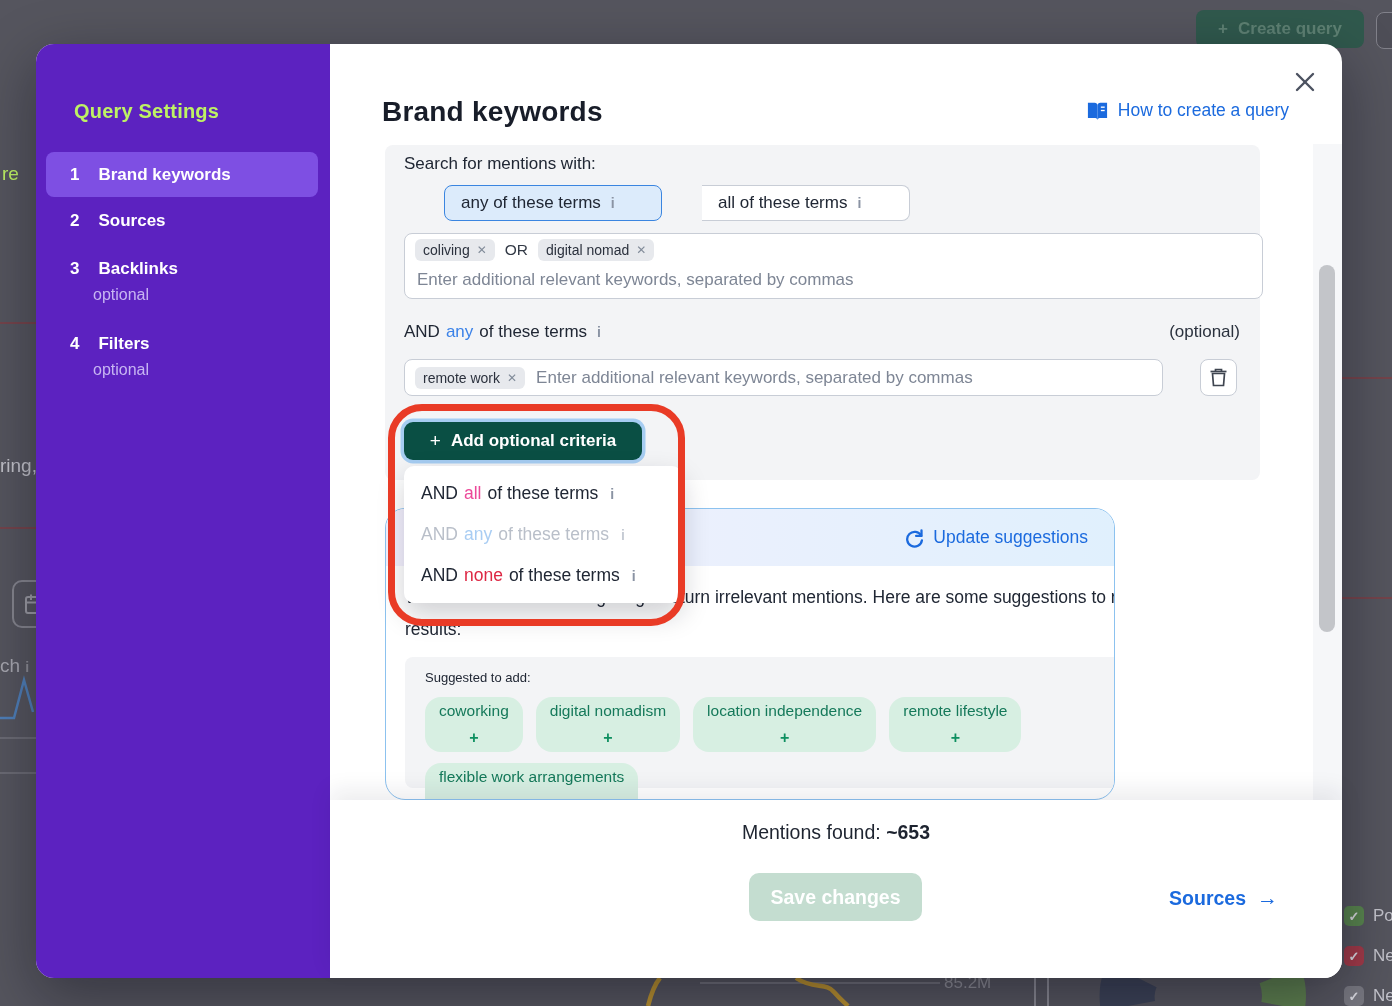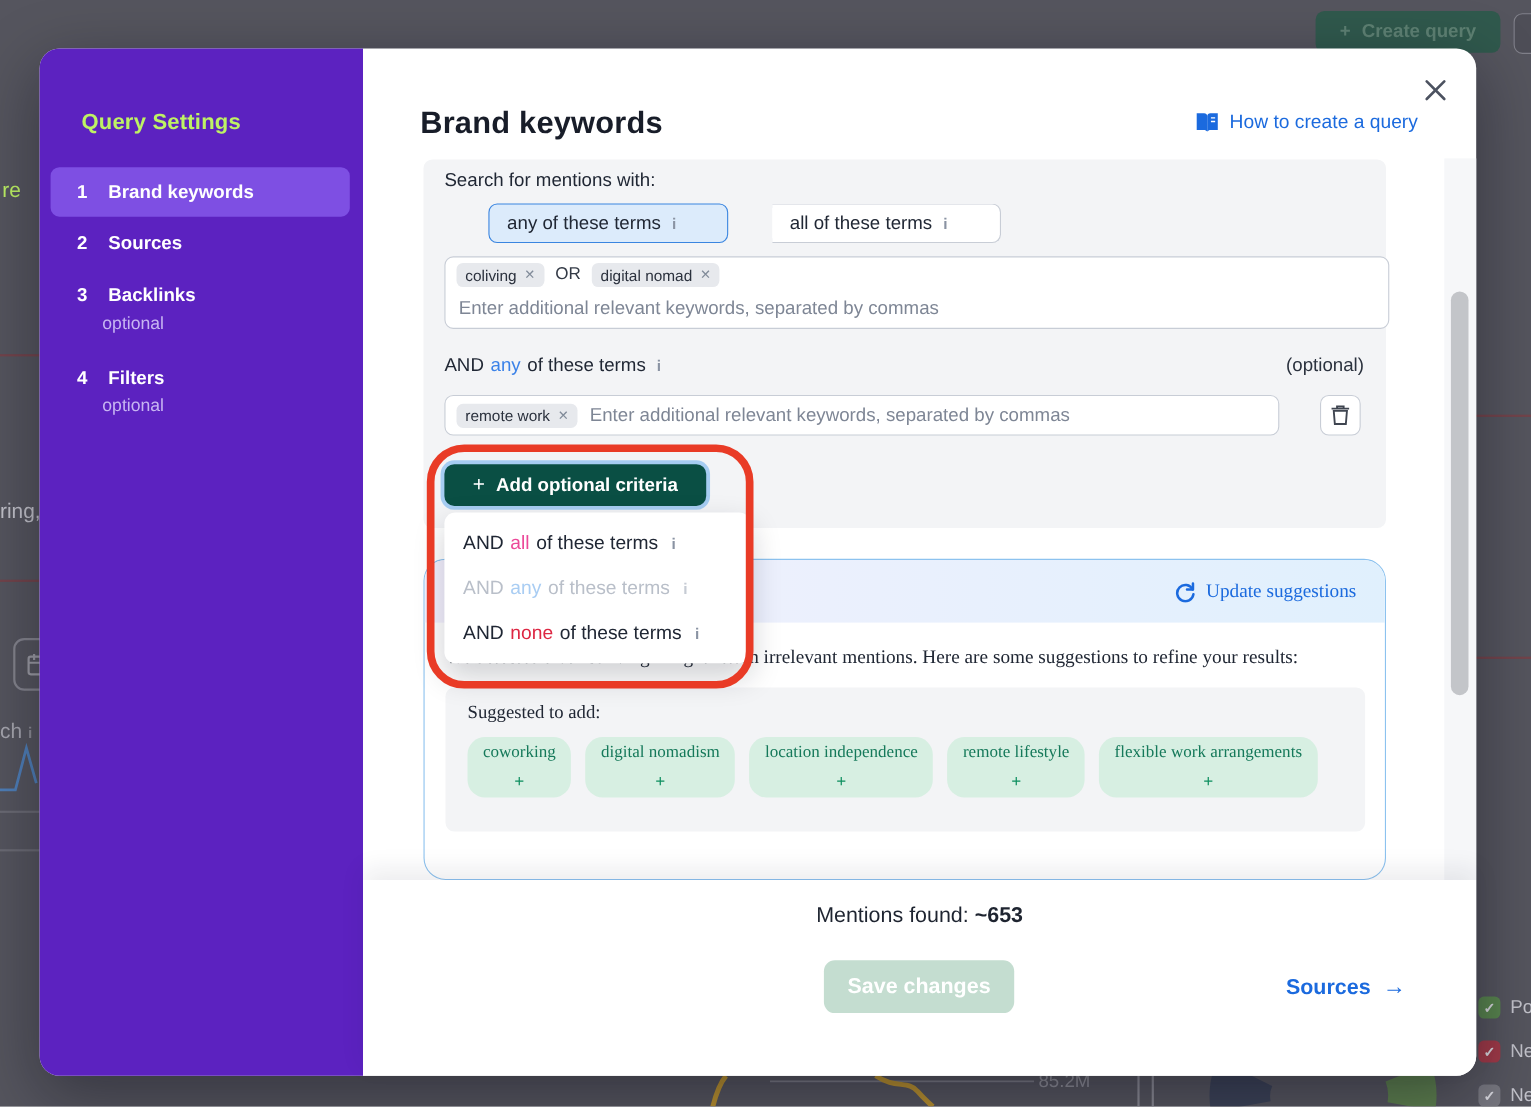--- a/index.html
+++ b/index.html
@@ -72,27 +72,27 @@
 
   .dropdown { left:74px; top:422px; width:278px; background:#fff; border-radius:10px; padding:7px 0;
     box-shadow:0 12px 28px rgba(15,20,35,.2); z-index:25; }
   .dd-item { padding:10px 17px; font-size:17.5px; color:#202734; display:flex; align-items:center; gap:6px; cursor:pointer; }
   .dd-item .info-i { margin-left:6px; }
   .kw-all { color:#ec4899; } .kw-none { color:#dd2743; }
   .dd-disabled { color:#b9bfc9; cursor:default; }
   .dd-disabled .kw-any { color:#a9cdf3; }
   .dd-disabled .info-i { color:#c6cbd4; }
 
-  .sugg-panel { left:55px; top:464px; width:875px; height:292px; background:#fff; border:1.5px solid #8cc2ef; border-radius:20px; overflow:hidden;font-family:Liberation Serif, serif; }
+  .sugg-panel { left:55px; top:464px; width:730px; height:292px; background:#fff; border:1.5px solid #8cc2ef; border-radius:20px; overflow:hidden; }
   .sugg-head { height:57px; background:linear-gradient(90deg,#f3f0fd,#e0f0fd); display:flex; align-items:center;
     justify-content:flex-end; padding-right:26px; }
   .update-link { display:flex; align-items:center; gap:9px; color:#1b6ade; font-size:17.5px; cursor:pointer; }
   .sugg-msg { margin:15px 0 0 19px; width:820px; font-size:17.5px; line-height:32px; color:#202734; }
   .sugg-box { margin:12px 0 0 19px; width:836px; height:131px; background:#f3f4f6; border-radius:8px; padding:13px 20px; }
-  .sugg-label { font-size:17px; color:#202734; margin-bottom:12px; }
+  .sugg-label { font-size:13px; color:#202734; margin-bottom:12px; }
   .sugg-chips { display:flex; flex-wrap:wrap; gap:13px; row-gap:11px; }
   .sugg-chip { background:#d7efe2; color:#15795a; font-size:15.5px; border-radius:16px; padding:5px 14px;
     display:flex; align-items:center; gap:9px; cursor:pointer;flex-direction:column; }
   .sugg-chip .plus { color:#0e8f60; font-weight:700; font-size:16px; }
 
   .footer { left:0; top:756px; width:1012px; height:178px; background:#fff; border-radius:0 0 18px 0;
     box-shadow:0 -10px 22px rgba(25,30,45,.08); z-index:40; }
   .mentions { position:absolute; top:21px; width:100%; text-align:center; font-size:19.5px; color:#1e2430; }
   .mentions b { font-weight:700; }
   .save-btn { position:absolute; left:419px; top:73px; width:173px; height:48px; background:#c4ddd0; border:none;

